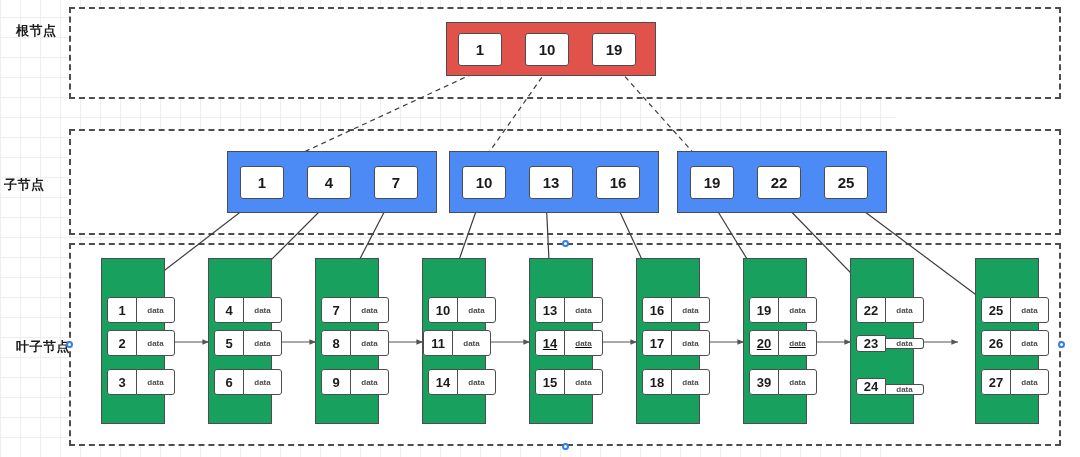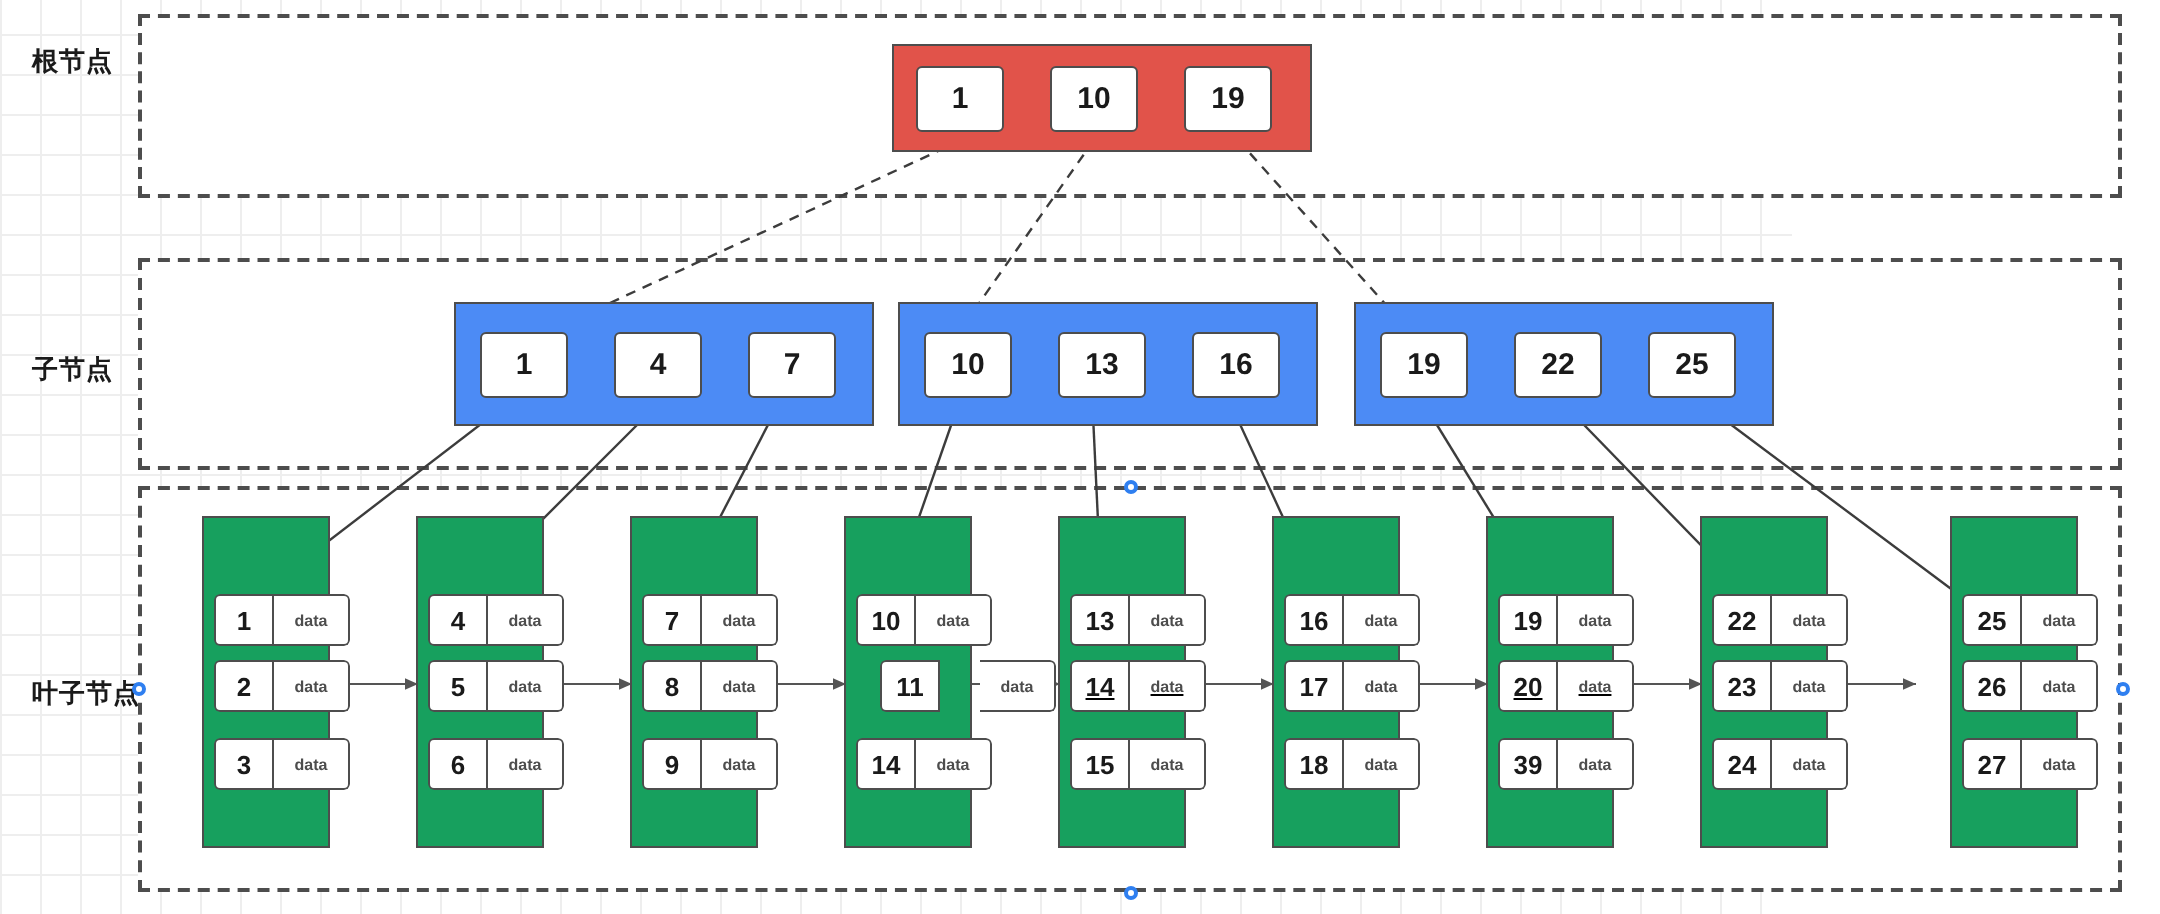--- a/index.html
+++ b/index.html
@@ -74,21 +74,21 @@
     box-sizing:border-box;
   }
   svg.overlay{position:absolute;left:0;top:0;width:1080px;height:457px;pointer-events:none;}
 </style>
 </head>
 <body>
 
 <div id="canvas">
 
   <div class="row-label" style="left:16px;top:22px;">根节点</div>
-  <div class="row-label" style="left:16px;top:176px;">子节点</div>
+  <div class="row-label" style="left:4px;top:176px;">子节点</div>
   <div class="row-label" style="left:16px;top:338px;">叶子节点</div>
 
   <div class="band" style="left:69px;top:7px;width:992px;height:92px;"></div>
   <div class="band" style="left:69px;top:129px;width:992px;height:106px;"></div>
   <div class="band selected" style="left:69px;top:243px;width:992px;height:203px;"></div>
 
   <div class="handle" style="left:66px;top:341px;"></div>
   <div class="handle" style="left:1058px;top:341px;"></div>
   <div class="handle" style="left:562px;top:240px;"></div>
   <div class="handle" style="left:562px;top:443px;"></div>
@@ -208,21 +208,21 @@
       <div class="k">9</div>
       <div class="v">data</div>
     </div>
   </div>
 
   <div class="node leaf" style="left:422px;top:258px;width:64px;height:166px;">
     <div class="leafcell" style="left:5px;top:38px;">
       <div class="k">10</div>
       <div class="v">data</div>
     </div>
-    <div class="leafcell" style="left:17px;top:71px;gap:20px;">
+    <div class="leafcell" style="left:0;top:71px;">
       <div class="k">11</div>
       <div class="v">data</div>
     </div>
     <div class="leafcell" style="left:5px;top:110px;">
       <div class="k">14</div>
       <div class="v">data</div>
     </div>
   </div>
 
   <div class="node leaf" style="left:529px;top:258px;width:64px;height:166px;">
@@ -268,25 +268,25 @@
       <div class="k">39</div>
       <div class="v">data</div>
     </div>
   </div>
 
   <div class="node leaf" style="left:850px;top:258px;width:64px;height:166px;">
     <div class="leafcell" style="left:5px;top:38px;">
       <div class="k">22</div>
       <div class="v">data</div>
     </div>
-    <div class="leafcell" style="left:5px;top:71px;">
+    <div class="leafcell" style="left:5px;top:71px;align-items:center;">
       <div class="k">23</div>
       <div class="v">data</div>
     </div>
-    <div class="leafcell" style="left:5px;top:110px;">
+    <div class="leafcell" style="left:5px;top:110px;align-items:flex-end;">
       <div class="k">24</div>
       <div class="v">data</div>
     </div>
   </div>
 
   <div class="node leaf" style="left:975px;top:258px;width:64px;height:166px;">
     <div class="leafcell" style="left:5px;top:38px;">
       <div class="k">25</div>
       <div class="v">data</div>
     </div>

